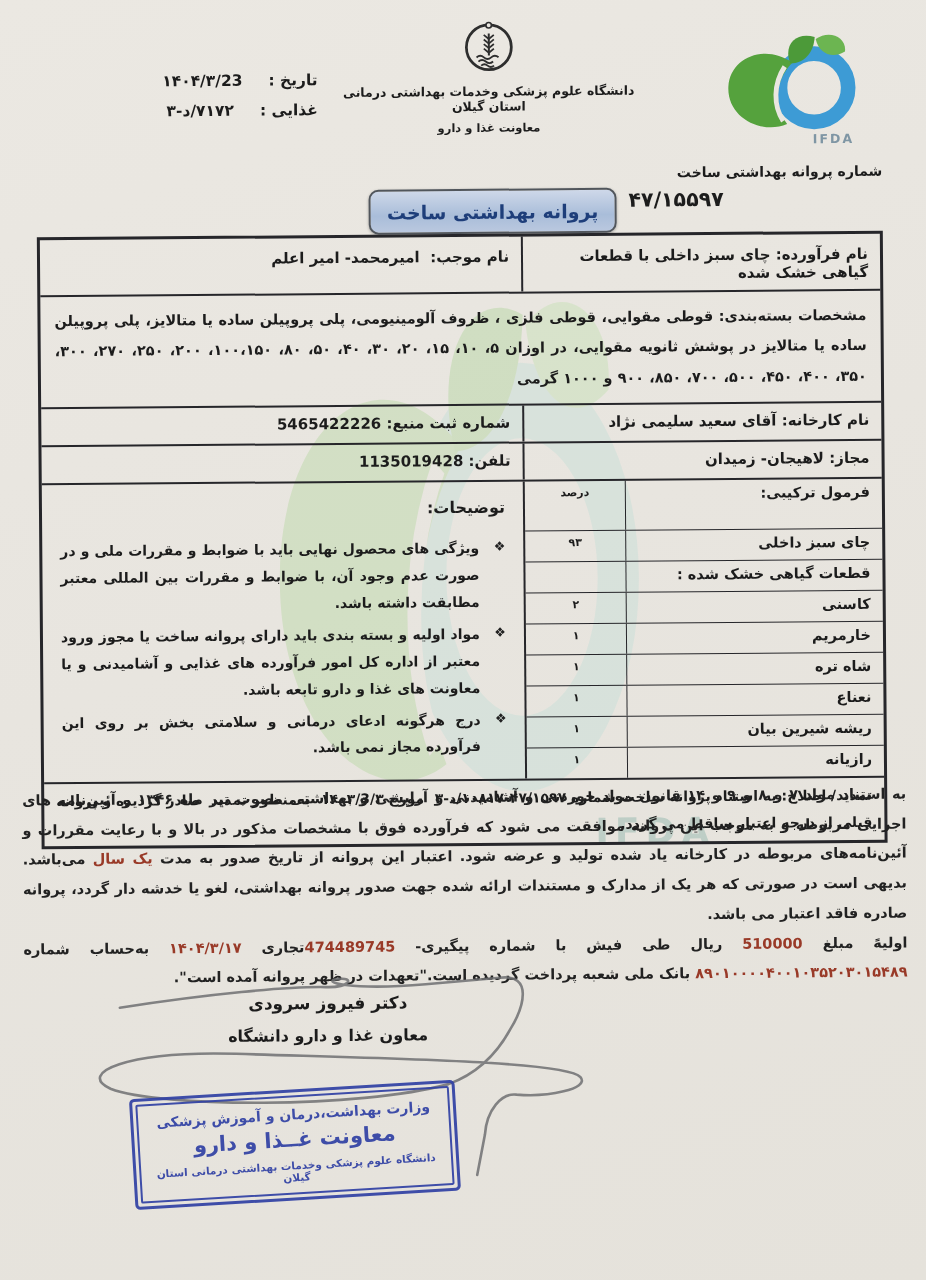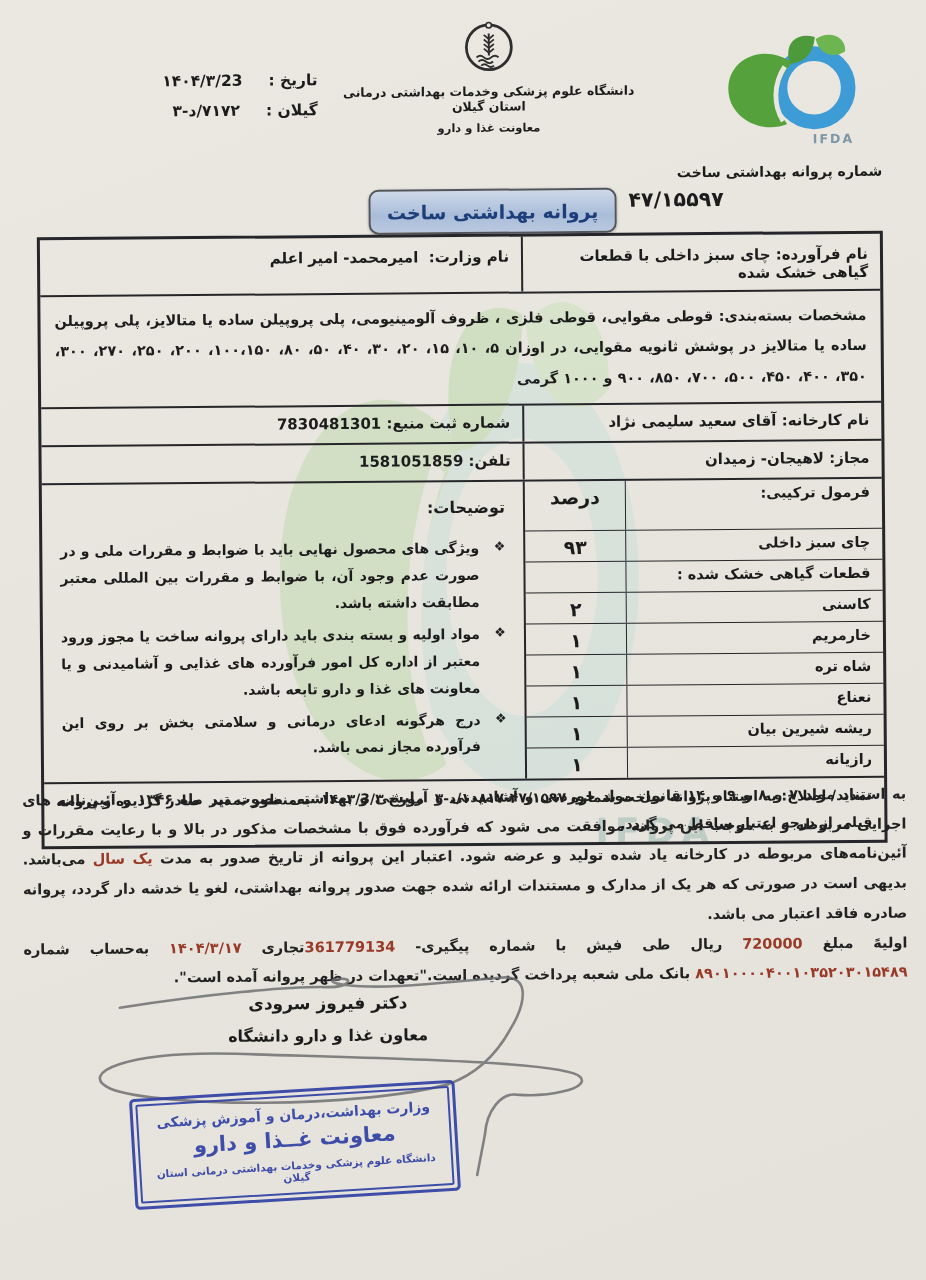--- a/index.html
+++ b/index.html
@@ -45,21 +45,21 @@
   .cell-l { flex:1; }
   .packaging-cell { line-height:2.1; text-align:justify; padding:9px 14px 10px; font-size:14.5px; }
   .row-mid { height:38px; }
   .row-mid .cell { padding-top:8px; padding-bottom:6px; }
   .latin-num { letter-spacing:.5px; }
 
   .formula-col { width:359px; border-left:2px solid #26262a; display:flex; flex-direction:column; }
   .f-row { display:flex; border-top:1.8px solid #26262a; height:31px; }
   .f-row.f-header { border-top:none; height:49px; }
   .f-name { width:256px; padding:5px 12px 0; font-size:14.5px; }
-  .f-pct { flex:1; border-right:1.8px solid #26262a; text-align:center; padding-top:5px; font-size:19px; }
+  .f-pct { flex:1; border-right:1.8px solid #26262a; text-align:center; padding-top:5px; font-size:11px; }
   .notes-col { flex:1; padding:16px 18px 10px; }
   .notes-title { font-size:16px; margin-bottom:18px; }
   .note { display:flex; gap:10px; margin-bottom:5px; }
   .note-bullet { width:16px; font-size:13px; padding-top:4px; color:#222; }
   .note-text { flex:1; text-align:justify; font-size:14px; line-height:1.92; }
 
   .renewal-cell { width:100%; padding:9px 12px 10px; font-size:14px; }
   .renewal-line1 { display:flex; justify-content:space-between; gap:8px; }
   .renewal-line2 { margin-top:11px; }
 
@@ -95,21 +95,21 @@
       <path d="M72,34 C60,52 60,74 70,90" stroke="#e9e6e0" stroke-width="5" fill="none"></path>
     </svg>
     <div class="watermark-text">IFDA</div>
 
     <div class="date-block">
       <div class="date-row">
         <span>تاریخ :</span>
         <span>۱۴۰۴/۳/23</span>
       </div>
       <div class="date-row">
-        <span>گیلان :</span>
+        <span>غذایی :</span>
         <span>۷۱۷۲/د-۳</span>
       </div>
     </div>
 
     <div class="org-block">
       <svg class="emblem" viewBox="0 0 60 60" aria-hidden="true">
         <circle cx="30" cy="30" r="24.5" fill="none" stroke="#2e2e2e" stroke-width="3"></circle>
         <circle cx="30" cy="6" r="3" fill="#e9e6e0" stroke="#2e2e2e" stroke-width="1.8"></circle>
         <path d="M30,15 v24" stroke="#2e2e2e" stroke-width="2.2" fill="none"></path>
         <path d="M30,21 l-5.5,-4.5 M30,21 l5.5,-4.5 M30,26 l-5.5,-4.5 M30,26 l5.5,-4.5 M30,31 l-5.5,-4.5 M30,31 l5.5,-4.5 M30,36 l-5.5,-4.5 M30,36 l5.5,-4.5" stroke="#2e2e2e" stroke-width="1.9" fill="none"></path>
@@ -138,48 +138,48 @@
     <div class="title-box">پروانه بهداشتی ساخت</div>
 
     <div class="main-table">
 
       <div class="t-row first">
         <div class="cell cell-r">
           <span class="label">نام فرآورده:</span>
           <span class="value">چای سبز داخلی با قطعات گیاهی خشک شده</span>
         </div>
         <div class="cell cell-l">
-          <span class="label">نام وزارت:</span>&nbsp;
+          <span class="label">نام موجب:</span>&nbsp;
           <span class="value">امیرمحمد- امیر اعلم</span>
         </div>
       </div>
 
       <div class="t-row">
         <div class="cell packaging-cell">مشخصات بسته‌بندی: قوطی مقوایی، قوطی فلزی ، ظروف آلومینیومی، پلی پروپیلن ساده یا متالایز، پلی پروپیلن ساده یا متالایز در پوشش ثانویه مقوایی، در اوزان ۵، ۱۰، ۱۵، ۲۰، ۳۰، ۴۰، ۵۰، ۸۰، ۱۰۰،۱۵۰، ۲۰۰، ۲۵۰، ۲۷۰، ۳۰۰، ۳۵۰، ۴۰۰، ۴۵۰، ۵۰۰، ۷۰۰، ۸۵۰، ۹۰۰ و ۱۰۰۰ گرمی</div>
       </div>
 
       <div class="t-row row-mid">
         <div class="cell cell-r">
           <span class="label">نام کارخانه:</span>
           <span class="value">آقای سعید سلیمی نژاد</span>
         </div>
         <div class="cell cell-l">
           <span class="label">شماره ثبت منبع:</span>
-          <span class="value latin-num">7830481301</span>
+          <span class="value latin-num">5465422226</span>
         </div>
       </div>
 
       <div class="t-row row-mid">
         <div class="cell cell-r">
           <span class="label">مجاز:</span>
           <span class="value">لاهیجان- زمیدان</span>
         </div>
         <div class="cell cell-l">
           <span class="label">تلفن:</span>
-          <span class="value">1581051859</span>
+          <span class="value">1135019428</span>
         </div>
       </div>
 
       <div class="t-row">
         <div class="formula-col">
           <div class="f-row f-header">
             <div class="f-name">فرمول ترکیبی:</div>
             <div class="f-pct">درصد</div>
           </div>
           <div class="f-row">
@@ -244,21 +244,21 @@
         </div>
       </div>
 
     </div>
 
     <div class="legal">
       <p>
         <span>به استناد مواد ۷ و ۸ و ۹ و ۱۴ قانون مواد خوردنی و آشامیدنی و آرایشی و بهداشتی مصوب تیر ماه ۱۳۴۶ و آئین‌نامه های اجرایی مربوطه و به موجب این پروانه موافقت می شود که فرآورده فوق با مشخصات مذکور در بالا و با رعایت مقررات و آئین‌نامه‌های مربوطه در کارخانه یاد شده تولید و عرضه شود. اعتبار این پروانه از تاریخ صدور  به مدت </span><span class="red">یک سال</span><span> می‌باشد. بدیهی است در صورتی که هر یک از مدارک و مستندات ارائه شده جهت صدور پروانه بهداشتی، لغو یا خدشه دار گردد، پروانه صادره فاقد اعتبار می باشد.</span>
       </p>
       <p>
-        <span>اولیهً مبلغ </span><span class="red">720000</span><span> ریال طی فیش با شماره پیگیری- </span><span class="red">361779134</span><span>تجاری </span><span class="red">۱۴۰۴/۳/۱۷</span><span> به‌حساب شماره </span><span class="red">۸۹۰۱۰۰۰۰۴۰۰۱۰۳۵۲۰۳۰۱۵۴۸۹</span><span> بانک ملی شعبه پرداخت گردیده است."تعهدات در ظهر پروانه آمده است".</span>
+        <span>اولیهً مبلغ </span><span class="red">510000</span><span> ریال طی فیش با شماره پیگیری- </span><span class="red">474489745</span><span>تجاری </span><span class="red">۱۴۰۴/۳/۱۷</span><span> به‌حساب شماره </span><span class="red">۸۹۰۱۰۰۰۰۴۰۰۱۰۳۵۲۰۳۰۱۵۴۸۹</span><span> بانک ملی شعبه پرداخت گردیده است."تعهدات در ظهر پروانه آمده است".</span>
       </p>
     </div>
 
     <svg class="scribble" viewBox="0 0 600 245" aria-hidden="true">
       <path d="M62,55 C150,42 230,35 268,36 C292,37 298,26 280,28 C262,30 290,40 368,34 L442,28
                C476,24 466,58 452,80 C438,105 418,124 390,134
                C300,158 100,155 52,136 C18,120 68,98 178,102
                C328,108 508,112 522,128 C532,140 488,148 458,145
                C443,143 428,160 426,185 L418,225" fill="none" stroke="#6e7072" stroke-width="2.6" stroke-linecap="round" opacity="0.85"></path>
     </svg>

